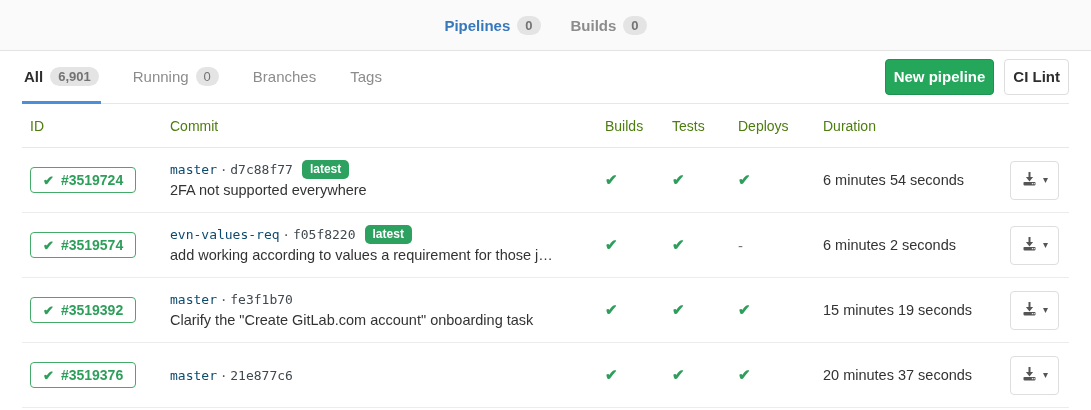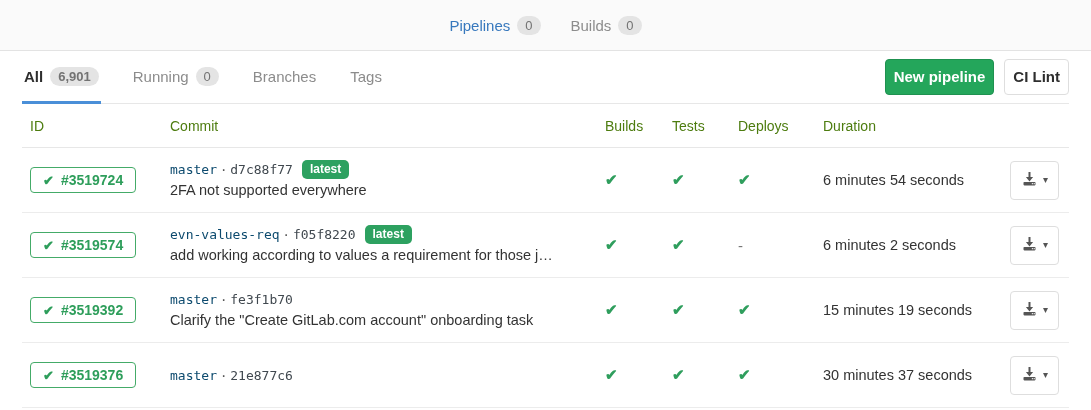--- a/index.html
+++ b/index.html
@@ -7,21 +7,21 @@
   body {
     width: 1091px; height: 410px; overflow: hidden;
     background: #ffffff; color: #2e2e2e;
     font-family: "Liberation Sans", sans-serif;
   }
   a { text-decoration: none; color: inherit; cursor: pointer; }
 
   
   .topbar {
     height: 51px; background: #fafafa; border-bottom: 1px solid #e3e3e3;
-    display: flex; align-items: center; justify-content: center; gap: 30px;
+    display: flex; align-items: center; justify-content: center; gap: 30px; font-weight: bold;
   }
   .topnav-item {
     display: inline-flex; align-items: center; gap: 7px;
     font-size: 15px; color: #8c8c8c;
   }
   .topnav-item.active { color: #3778bd; }
   .pill {
     background: #e4e4e4; color: #737373; border-radius: 10px;
     padding: 1px 8px; font-size: 13px; line-height: 17px;
   }
@@ -306,21 +306,21 @@
     <div class="cell col-builds status-cell">
       <span class="check">✔</span>
     </div>
     <div class="cell col-tests status-cell">
       <span class="check">✔</span>
     </div>
     <div class="cell col-deploys status-cell">
       <span class="check">✔</span>
     </div>
     <div class="cell col-duration">
-      <span class="duration-text">30 minutes 37 seconds</span>
+      <span class="duration-text">20 minutes 37 seconds</span>
     </div>
     <div class="cell col-actions">
       <button class="download-btn">
         <span>
           <svg width="17" height="16" viewBox="0 0 17 16" aria-hidden="true">
             <path fill="#555" d="M7.5 1h2v5h2.6L8.5 10.4 4.9 6h2.6V1z"></path>
             <rect x="2.5" y="11" width="12" height="3.4" rx="0.8" fill="#555"></rect>
             <circle cx="11.4" cy="12.7" r="0.65" fill="#fff"></circle>
             <circle cx="13.2" cy="12.7" r="0.65" fill="#fff"></circle>
           </svg>

